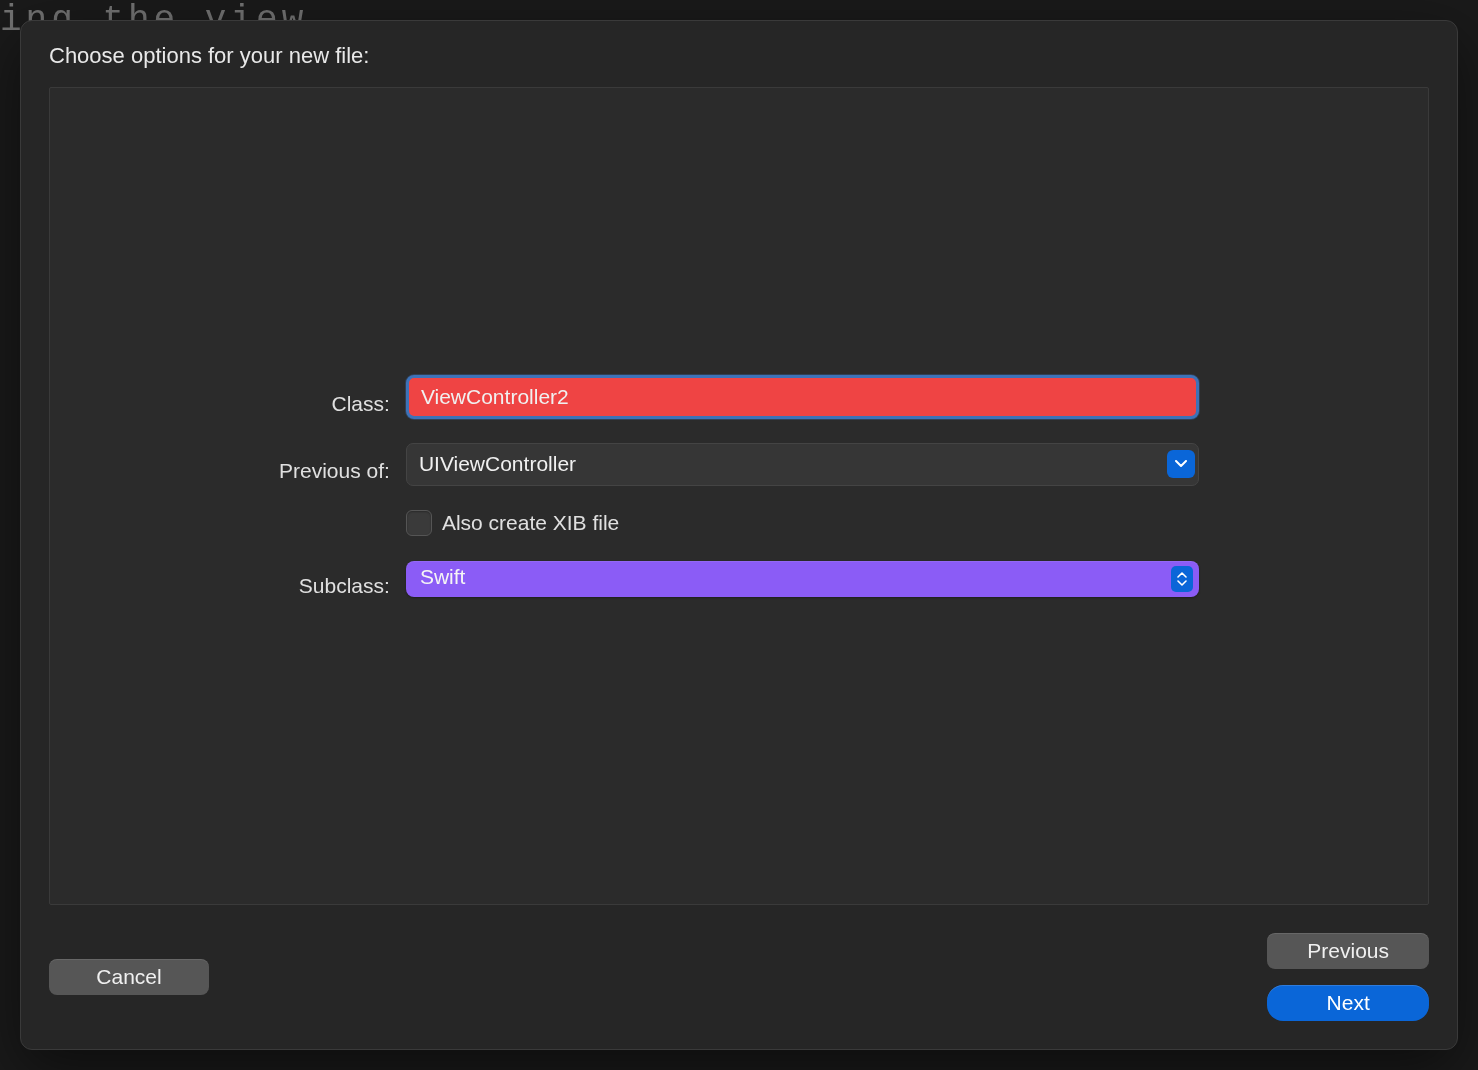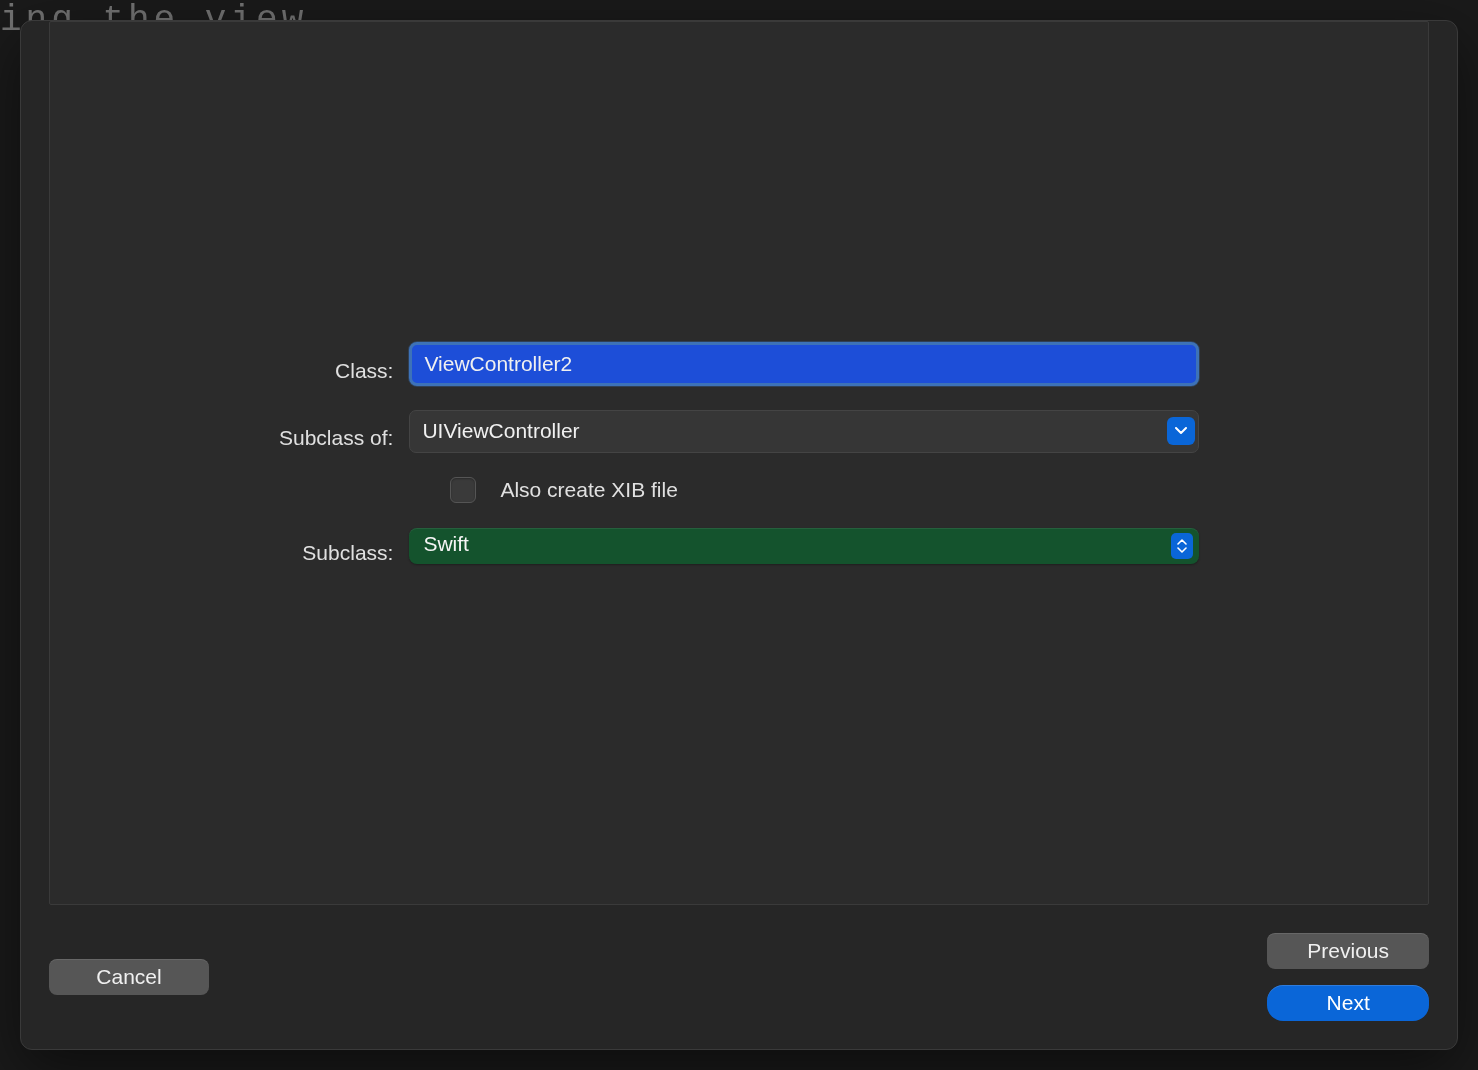--- a/index.html
+++ b/index.html
@@ -70,21 +70,21 @@
       text-align: right;
       white-space: nowrap;
       margin-top: 14px;
     }
     .input-wrap {
       position: relative;
     }
     .text-input {
       width: 100%;
       height: 44px;
-      background: #1d4ed8;
+      background: #ef4444;
       border: 3px solid #3d72b8;
       border-radius: 8px;
       color: #f0f0f0;
       font-size: 21px;
       padding: 0 12px;
       outline: none;
       box-shadow: 0 0 0 1px rgba(61,114,184,0.3);
     }
     .combo-input {
       width: 100%;
@@ -116,43 +116,42 @@
       cursor: pointer;
     }
     .combo-button svg {
       width: 12px;
       height: 8px;
       fill: #fff;
     }
     .checkbox-row {
       display: flex;
       align-items: center;
-      gap: 24px;
-      margin-left: 41px;
+      gap: 10px;
     }
     .checkbox {
       width: 26px;
       height: 26px;
       background: #3a3a3a;
       border: 1px solid #555;
       border-radius: 6px;
       cursor: pointer;
       box-shadow: inset 0 1px 2px rgba(0,0,0,0.3);
     }
     .checkbox-label {
       color: #e0e0e0;
       font-size: 21px;
     }
     .select-wrap {
       position: relative;
     }
     .select {
       width: 100%;
       height: 36px;
-      background: #14532d;
+      background: #8b5cf6;
       border: none;
       border-radius: 8px;
       color: #f5f5f5;
       font-size: 21px;
       padding: 4px 46px 0 14px;
       outline: none;
       appearance: none;
       cursor: pointer;
       box-shadow: inset 0 1px 0 rgba(255,255,255,0.08), 0 1px 2px rgba(0,0,0,0.3);
     }
@@ -215,30 +214,31 @@
     .spacer-col {
       grid-column: 1;
     }
   </style>
 </head>
 <body>
 
 <div class="backdrop-text">ing the view</div>
 
 <div class="dialog">
+  <div class="dialog-title">Choose options for your new file:</div>
 
   <div class="content-panel">
     <div class="form">
 
       <div class="form-label">Class:</div>
       <div class="input-wrap">
         <input class="text-input" type="text" value="ViewController2" style="">
       </div>
 
-      <div class="form-label">Subclass of:</div>
+      <div class="form-label">Previous of:</div>
       <div class="combo-wrap">
         <input class="combo-input" type="text" value="UIViewController" style="">
         <div class="combo-button">
           <svg viewBox="0 0 12 8">
               <path d="M1 1 L6 6 L11 1" stroke="#fff" stroke-width="2" fill="none" stroke-linecap="round" stroke-linejoin="round"></path>
             </svg>
         </div>
       </div>
 
       <div class="spacer-col"></div>

